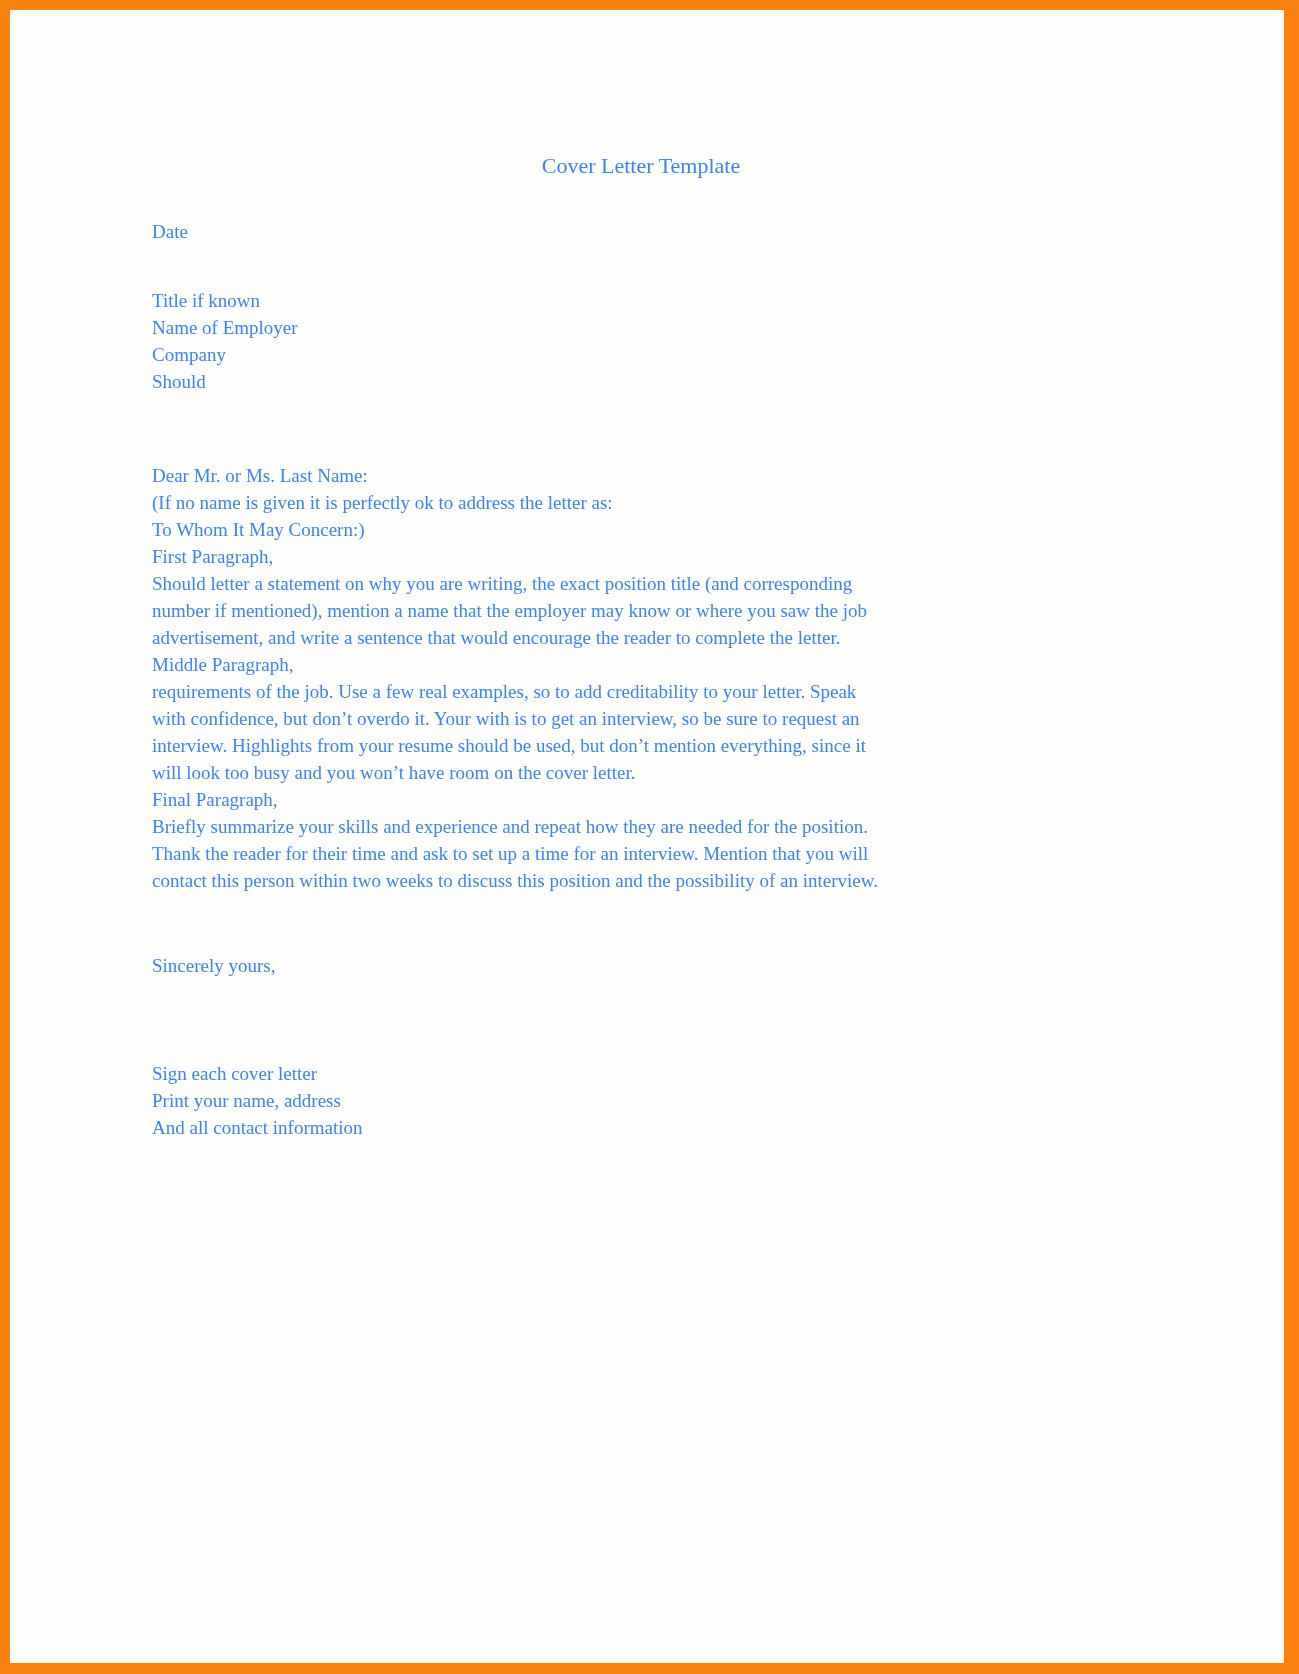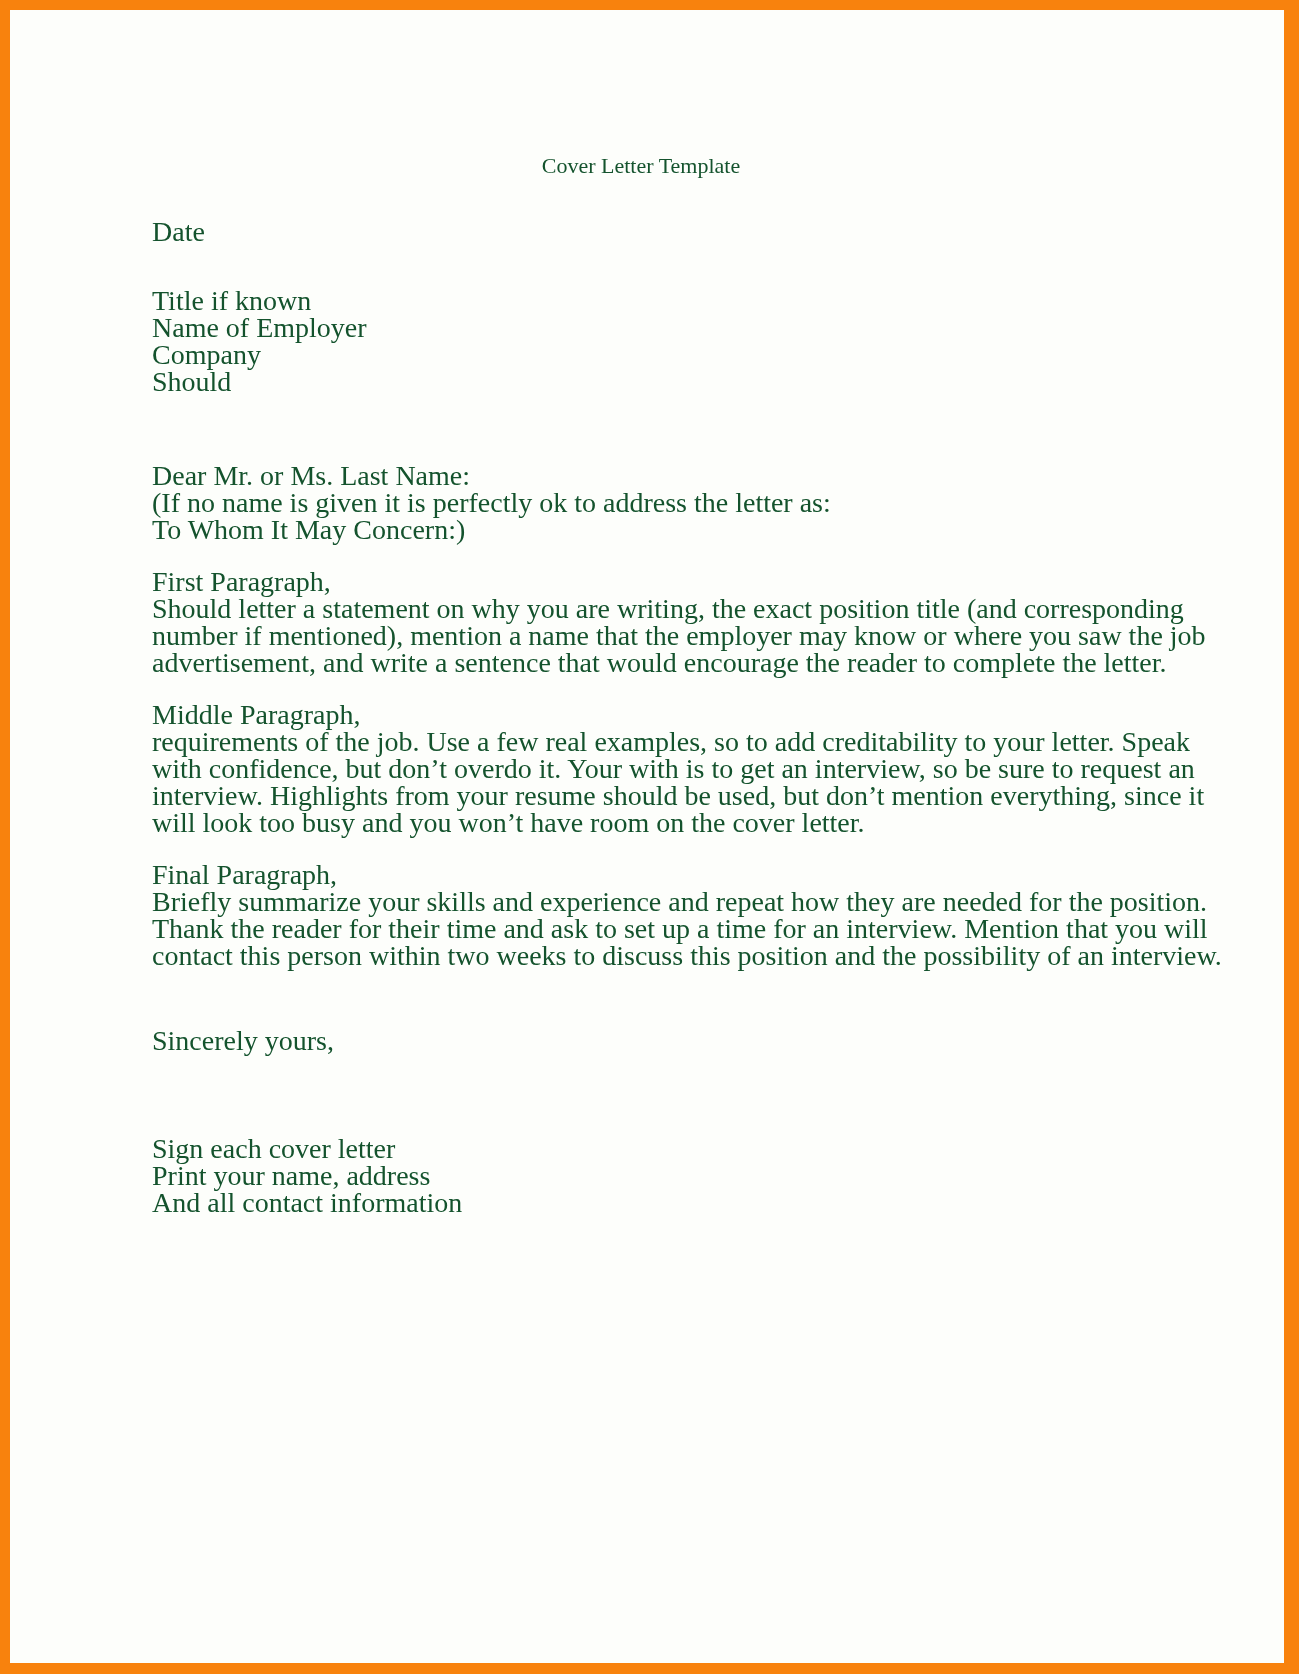--- a/index.html
+++ b/index.html
@@ -14,43 +14,43 @@
     overflow: hidden;
   }
   .page {
     position: absolute;
     left: 10px;
     top: 10px;
     right: 15px;
     bottom: 11px;
     background: #fdfefb;
     font-family: "Liberation Serif", "DejaVu Serif", serif;
-    color: #14532d;
+    color: #3b82f6;
     box-sizing: border-box;
     padding: 142px 52px 0 142px;
   }
   .title {
     margin: 0;
     text-align: center;
     font-size: 22px;
     font-weight: 400;
     line-height: 27px;
     
     margin-left: -102px;
   }
   .line {
     margin: 0;
-    font-size: 28px;
+    font-size: 19px;
     line-height: 27px;
     white-space: nowrap;
   }
   .date-line      { margin-top: 39px; }
   .employer-block { margin-top: 42px; }
   .salutation-block { margin-top: 67px; }
-  .para-block     { margin-top: 25px; }
+  .para-block     { }
   .closing-line   { margin-top: 58px; }
   .signature-block { margin-top: 81px; }
 </style>
 </head>
 <body>
 
 <div class="page">
 
   <h1 class="title">Cover Letter Template</h1>
 

